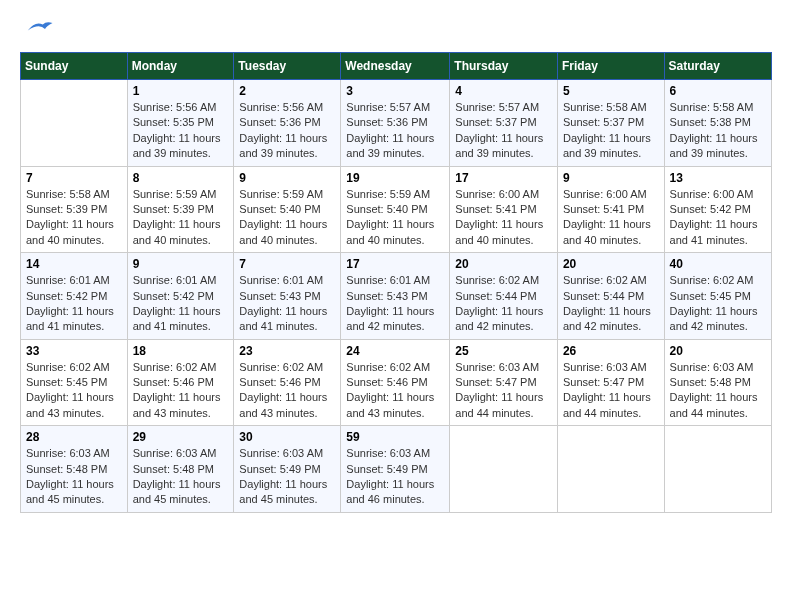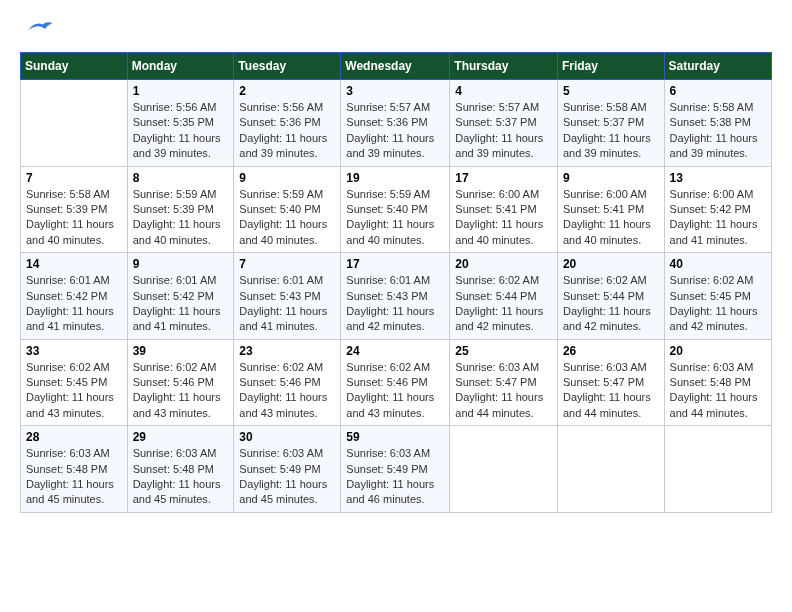--- a/index.html
+++ b/index.html
@@ -252,21 +252,21 @@
         </td>
       </tr>
       <tr>
         <td>
           <span class="day-number">33</span>
         <div class="day-info">
           Sunrise: 6:02 AM<br>Sunset: 5:45 PM<br>Daylight: 11 hours and 43 minutes.
         </div>
         </td>
         <td>
-          <span class="day-number">39</span>
+          <span class="day-number">18</span>
         <div class="day-info">
           Sunrise: 6:02 AM<br>Sunset: 5:46 PM<br>Daylight: 11 hours and 43 minutes.
         </div>
         </td>
         <td>
           <span class="day-number">23</span>
         <div class="day-info">
           Sunrise: 6:02 AM<br>Sunset: 5:46 PM<br>Daylight: 11 hours and 43 minutes.
         </div>
         </td>

